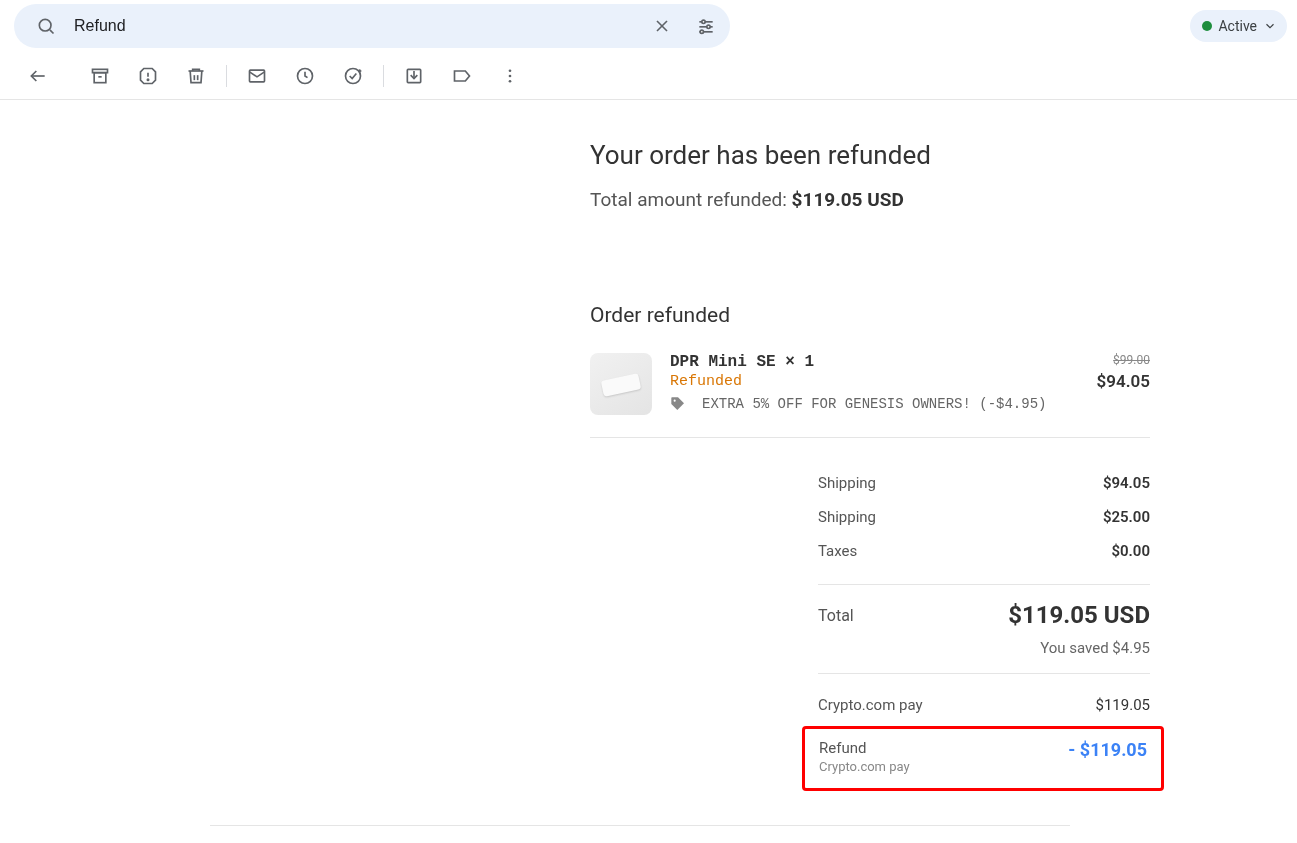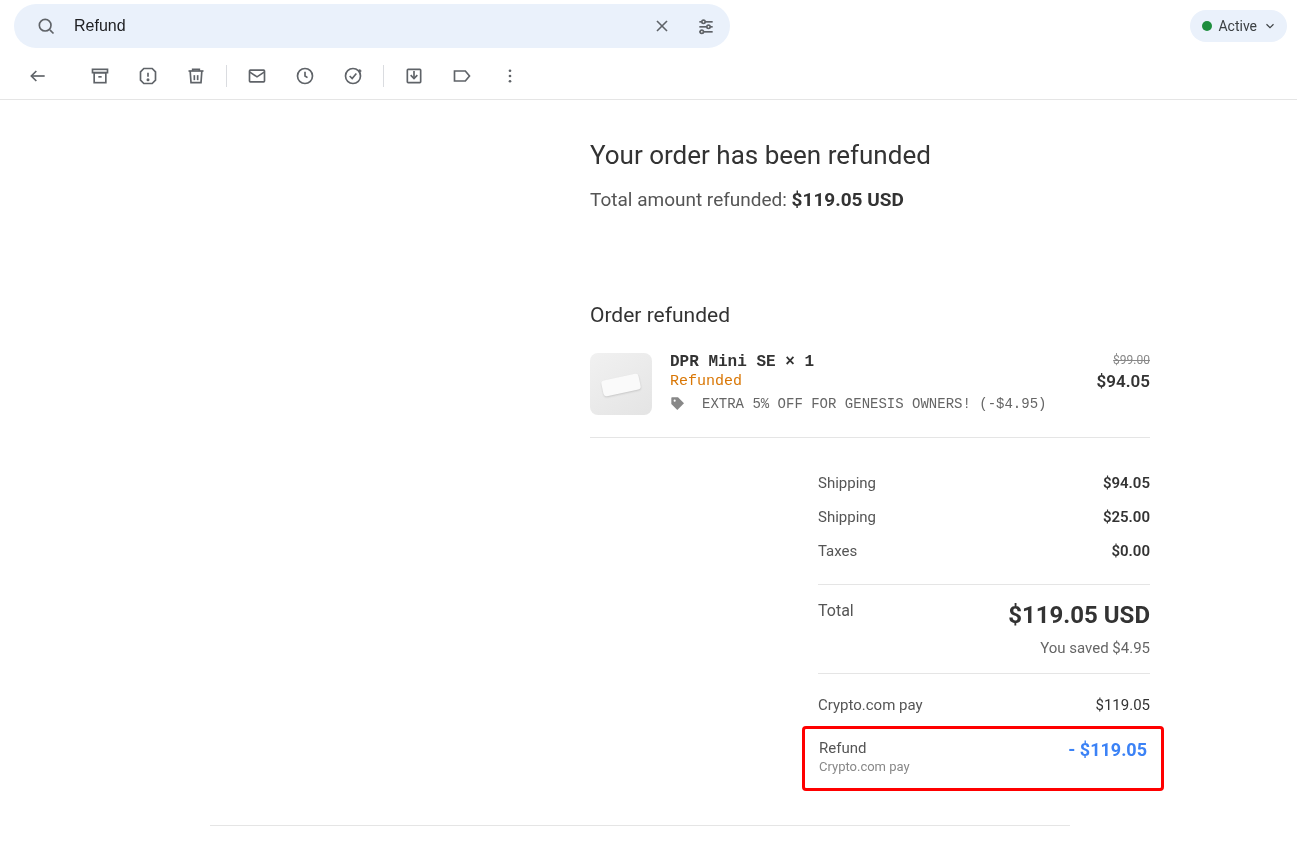--- a/index.html
+++ b/index.html
@@ -157,21 +157,21 @@
   }
   .sum-row {
     display:flex; justify-content:space-between;
     padding: 8px 0;
     font-size:15px;
     color:#555;
   }
   .sum-row .val { color:#333; font-weight:600; }
   .divider { border-top:1px solid #e5e5e5; margin: 16px 0; }
   .total-row {
-    display:flex; justify-content:space-between; align-items:flex-start;
+    display:flex; justify-content:space-between; align-items:center;
     color:#555; font-size:16px;
   }
   .total-val { color:#333; font-size:24px; font-weight:700; }
   .saved { text-align:right; color:#666; font-size:15px; margin-top:10px; }
   .pay-row {
     display:flex; justify-content:space-between;
     font-size:15px; color:#555; padding:6px 0;
   }
   .pay-row .val { color:#333; font-weight:400; }
   .refund-box {

